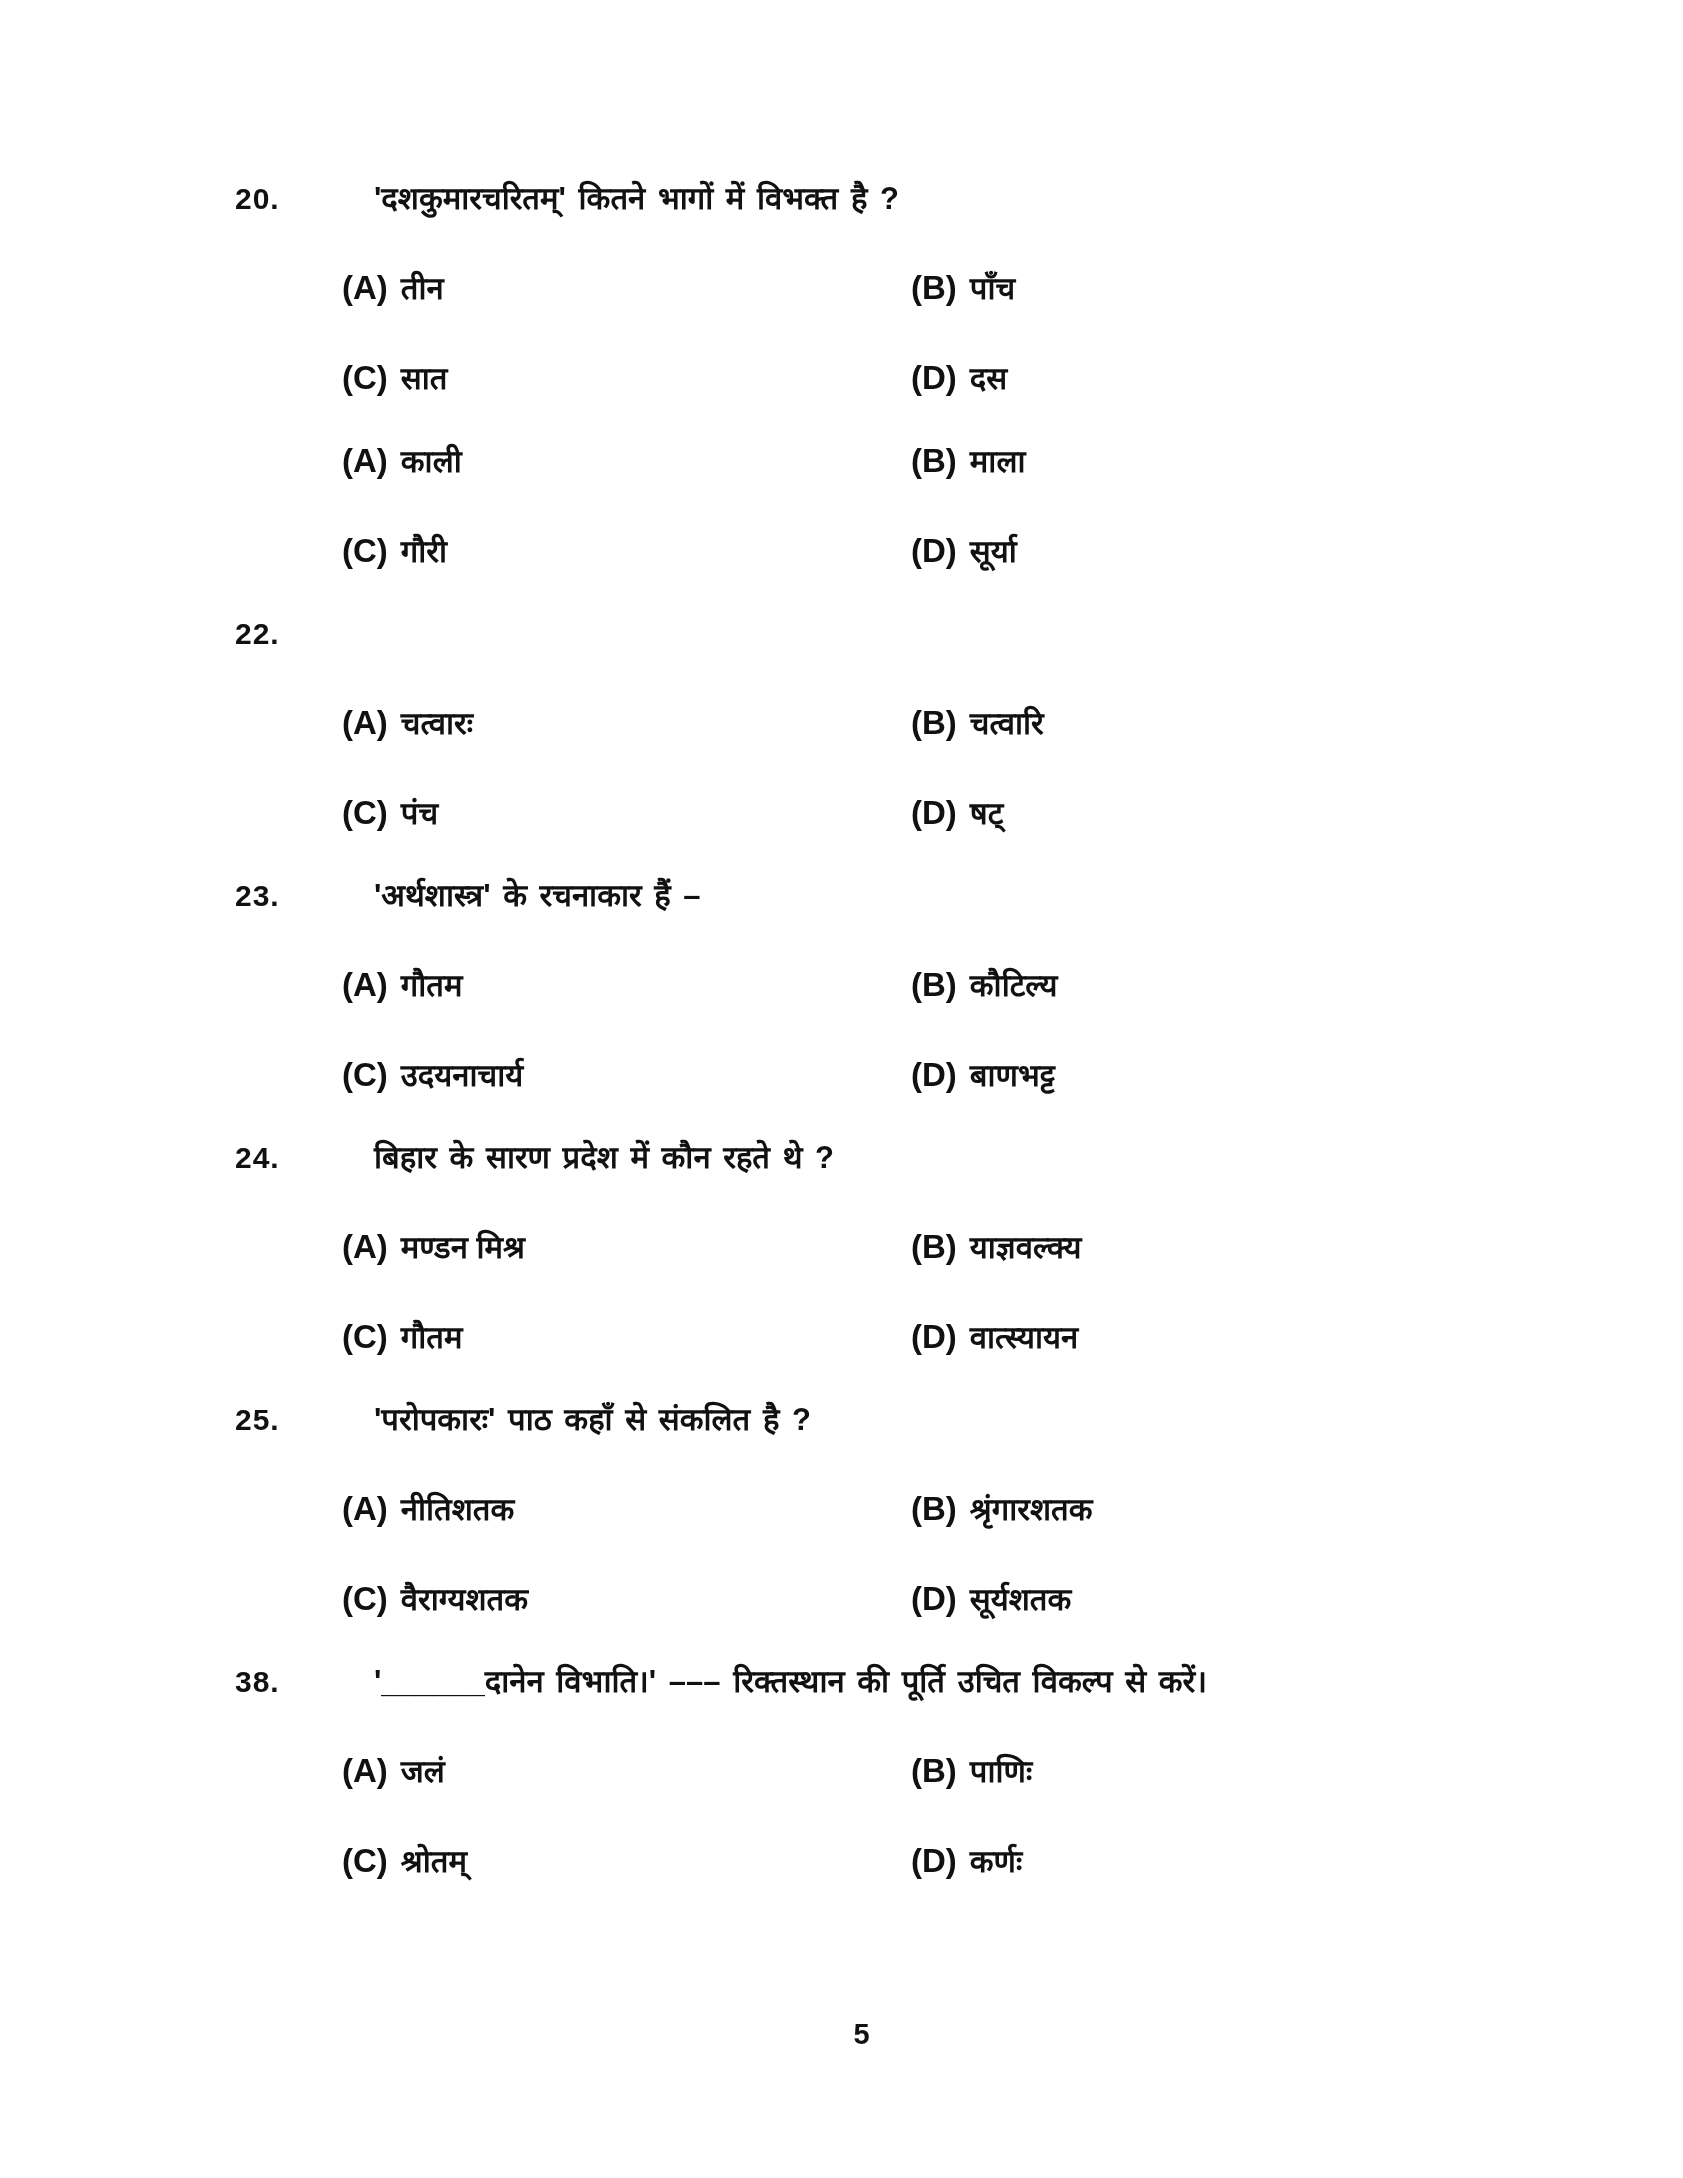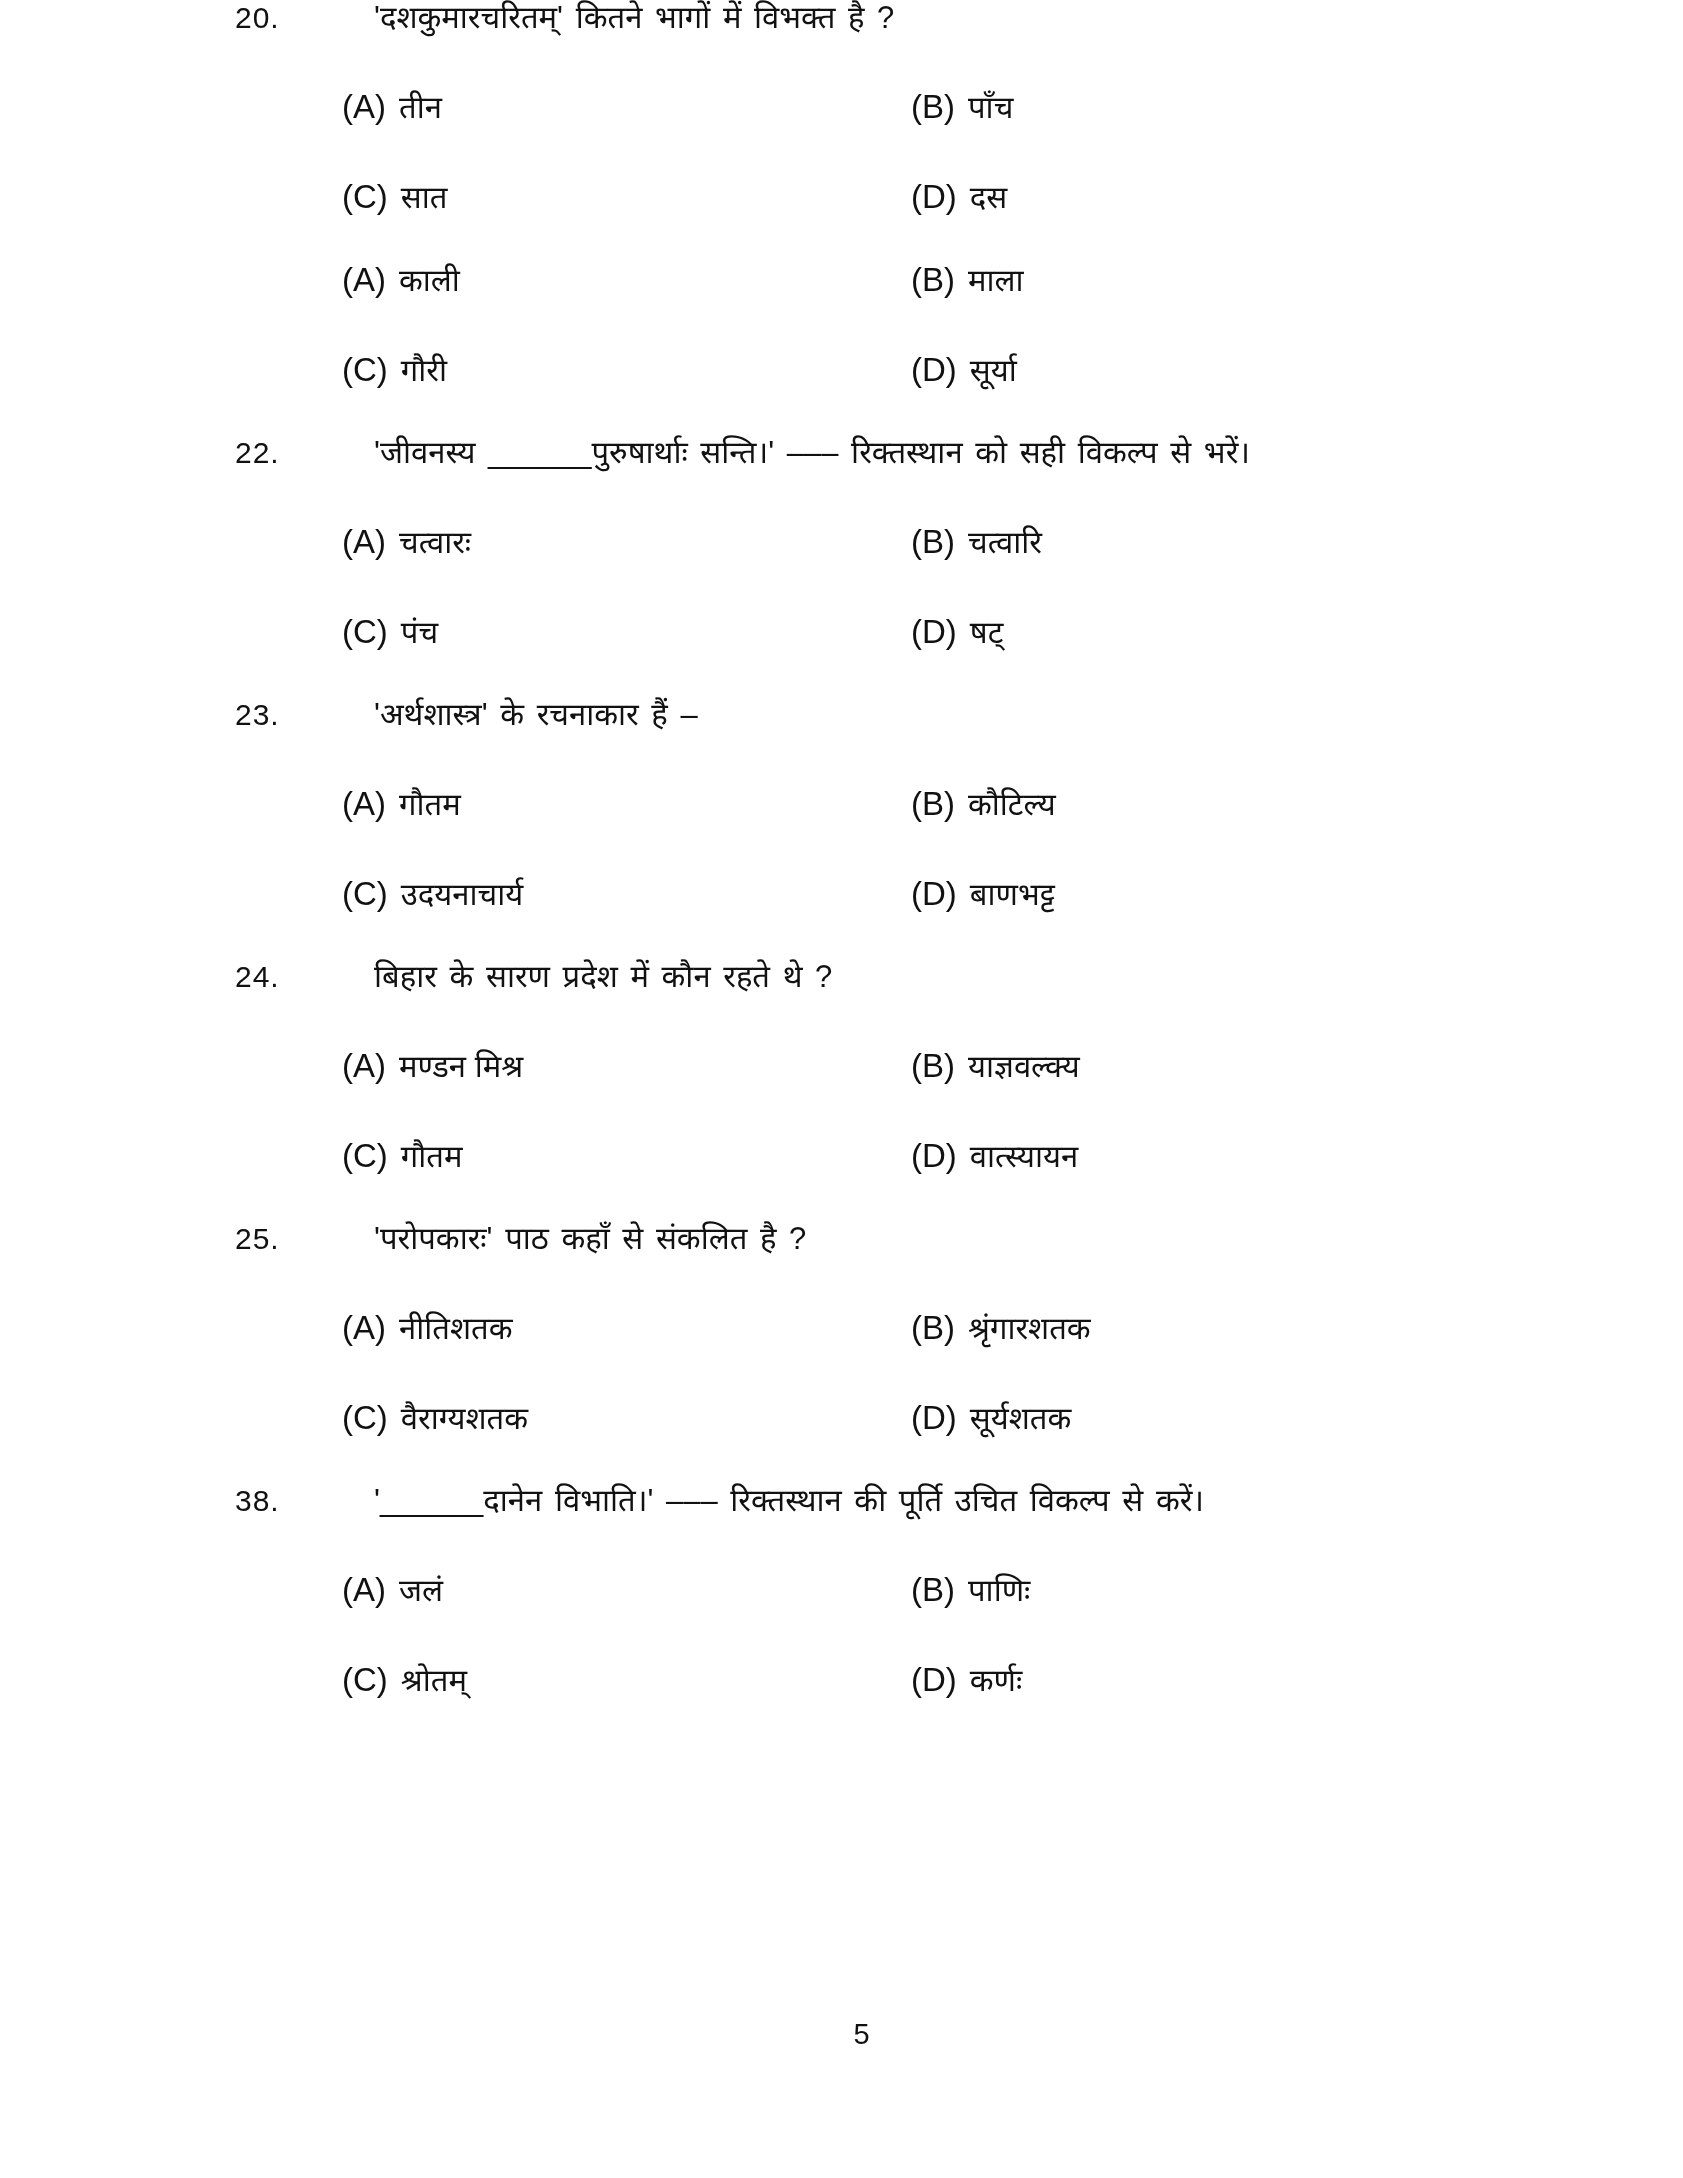--- a/index.html
+++ b/index.html
@@ -12,21 +12,23 @@
     height: 2178px;
     position: relative;
     font-family: "Liberation Sans", "DejaVu Sans", sans-serif;
     color: #111111;
     overflow: hidden;
   }
   .page {
     position: relative;
     width: 1683px;
     height: 2178px;
+    padding-top: 181px;
     box-sizing: border-box;
+    font-weight: bold;
   }
   .question {
     margin-bottom: 46px;
   }
   .q-line {
     display: flex;
     align-items: baseline;
     line-height: 36px;
     font-size: 31px;
     margin-bottom: 53px;
@@ -116,21 +118,20 @@
       <div class="opt">
         <span class="opt-label">(D)</span>
         <span class="opt-text">सूर्या</span>
       </div>
     </div>
   </div>
 
   <div class="question">
     <div class="q-line">
       <span class="q-num">22.</span>
-      <span class="q-text">'जीवनस्य ______पुरुषार्थाः सन्ति।' ––– रिक्तस्थान को सही विकल्प से भरें।</span>
     </div>
     <div class="opt-grid">
       <div class="opt">
         <span class="opt-label">(A)</span>
         <span class="opt-text">चत्वारः</span>
       </div>
       <div class="opt">
         <span class="opt-label">(B)</span>
         <span class="opt-text">चत्वारि</span>
       </div>

